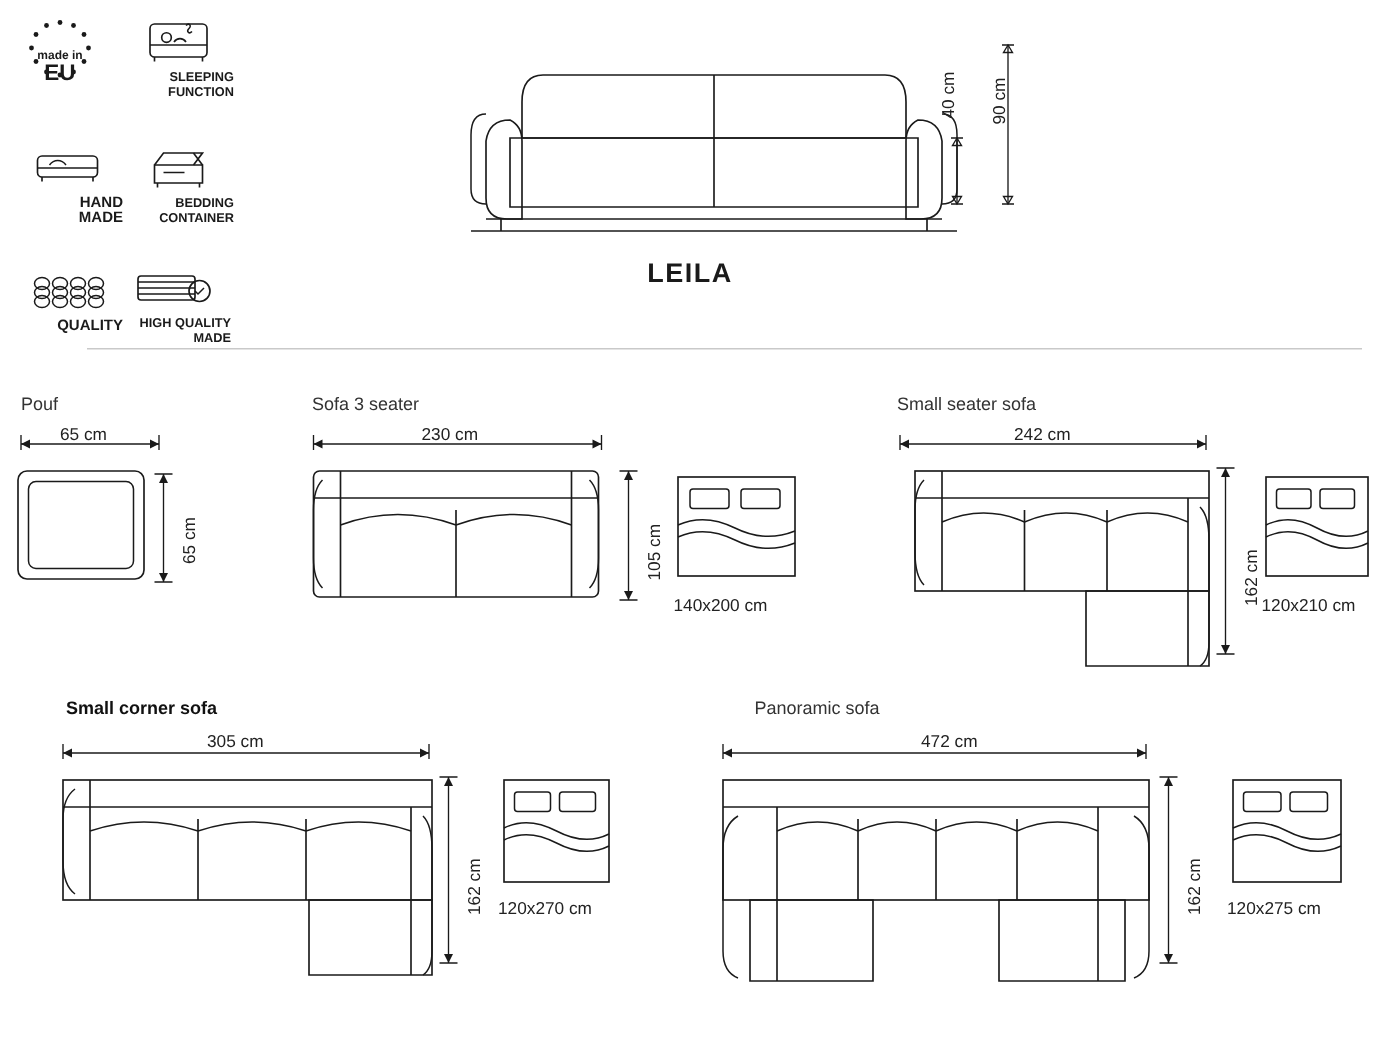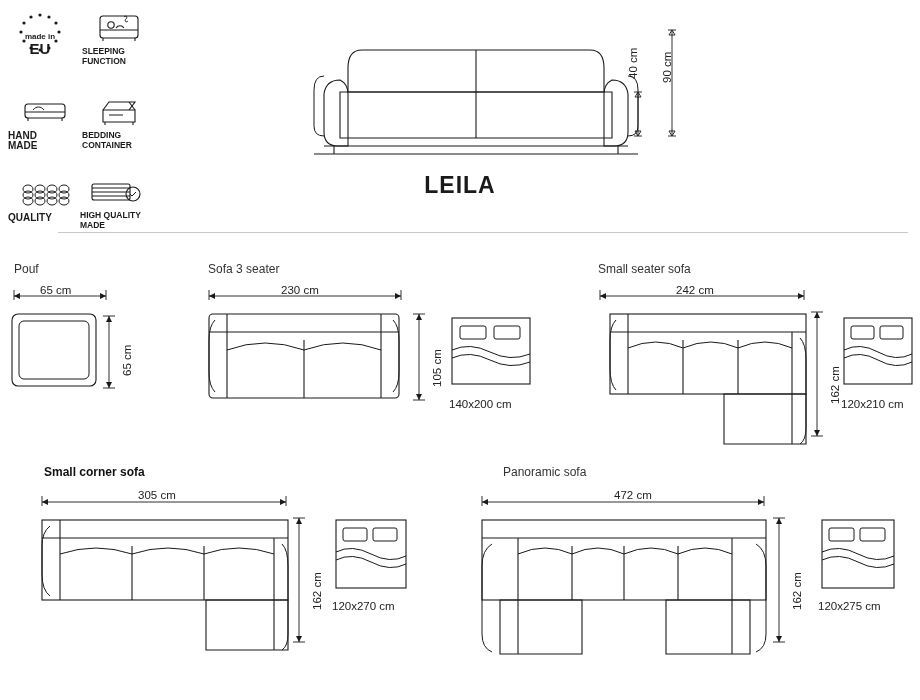--- a/index.html
+++ b/index.html
@@ -8,21 +8,21 @@
     background:#ffffff;
     font-family:"Liberation Sans", sans-serif;
     color:#1a1a1a;
     position:relative;
     overflow:hidden;
   }
   .page{position:relative;width:920px;height:700px;}
 
   
   .abs{position:absolute;}
-  .lbl-sm{font-size:8.5px;font-weight:700;text-align:left;line-height:10px;}
+  .lbl-sm{font-size:8.5px;font-weight:700;text-align:right;line-height:10px;}
   .dimtxt{font-size:11.5px;color:#222;white-space:nowrap;}
   .sec-title{font-size:12px;color:#333;font-weight:400;}
   .sec-title.b{font-weight:700;color:#111;}
 
   svg{display:block;overflow:visible;}
   .ln{stroke:#1a1a1a;fill:none;stroke-width:1.1;}
   .ln-thin{stroke:#1a1a1a;fill:none;stroke-width:1;}
   .ln-dim{stroke:#1a1a1a;fill:none;stroke-width:.9;}
 
   
@@ -169,21 +169,21 @@
 
       <path class="ln-dim" d="M46 10 L46 116"></path>
       <path class="ln-dim" d="M42 10 L50 10 M42 116 L50 116"></path>
       <path class="ln-dim" d="M46 10 l-3 5 6 0 z" fill="#1a1a1a" stroke="none"></path>
       <path class="ln-dim" d="M46 116 l-3 -5 6 0 z" fill="#1a1a1a" stroke="none"></path>
     </svg>
   </div>
   <div class="abs dimtxt" style="left:627px;top:79px;transform:rotate(-90deg);transform-origin:left top;">40 cm</div>
   <div class="abs dimtxt" style="left:661px;top:83px;transform:rotate(-90deg);transform-origin:left top;">90 cm</div>
 
-  <div class="abs" style="left:0;top:172px;width:920px;text-align:center;font-size:23px;font-weight:700;letter-spacing:1px;">LEILA</div>
+  <div class="abs" style="left:0;top:172px;width:920px;text-align:center;font-size:18px;font-weight:700;letter-spacing:1px;">LEILA</div>
 
   <div class="divider"></div>
 
   <div class="abs sec-title" style="left:14px;top:262px;">Pouf</div>
 
   <div class="abs" style="left:10px;top:282px;">
     <svg width="100" height="18" viewBox="0 0 100 18">
       <path class="ln-dim" d="M4 14 L96 14"></path>
       <path class="ln-dim" d="M4 8 L4 18 M96 8 L96 18"></path>
       <path d="M4 14 l6 -3 0 6 z" fill="#1a1a1a"></path>

